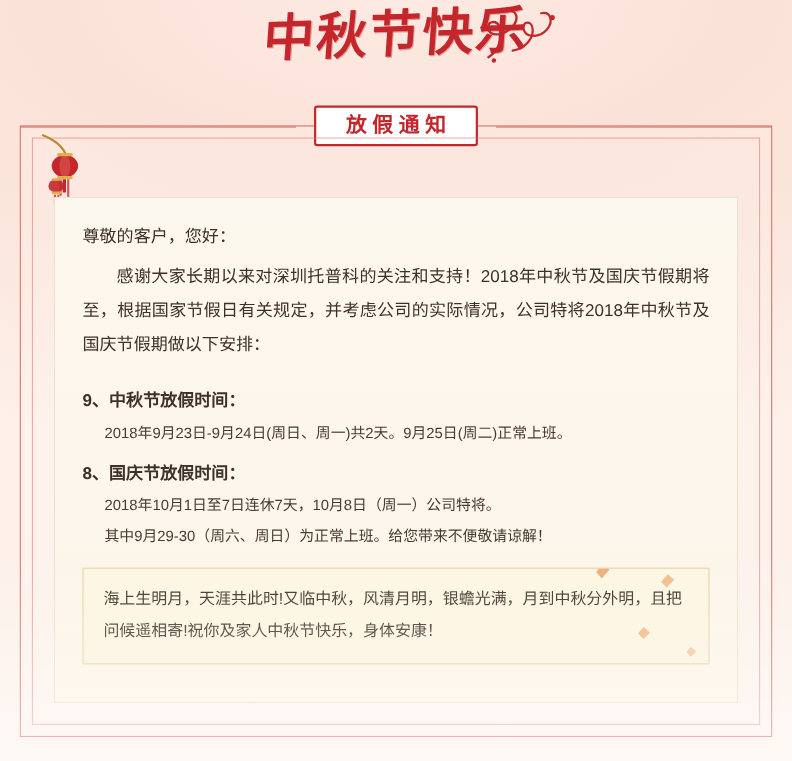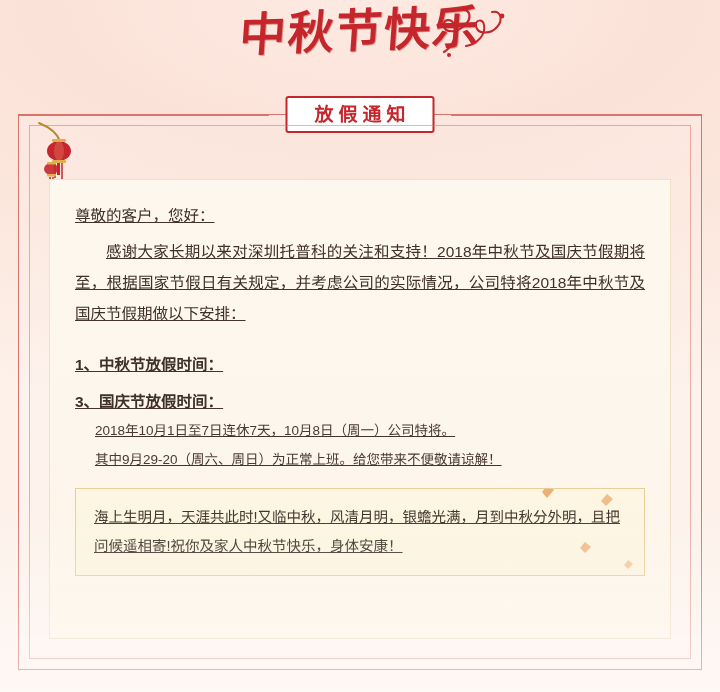--- a/index.html
+++ b/index.html
@@ -127,21 +127,20 @@
     position: absolute;
     left: 30px;
     top: 64px;
     right: 30px;
     bottom: 30px;
     background: linear-gradient(180deg, #fdf8ef 0%, #fdf6ec 60%, #fdf4e7 100%);
     box-shadow: 0 0 0 1px rgba(238,222,196,0.9) inset;
     padding: 22px 26px 16px 26px;
     box-sizing: border-box;
     color: #44342c;
-    text-decoration: underline;
   }
 
   .greeting {
     font-size: 15.5px;
     color: #3f3028;
     margin: 0 0 6px 0;
     line-height: 1.9;
   }
   .para {
     font-size: 15.5px;
@@ -235,27 +234,28 @@
       </svg>
     </div>
 
     <div class="card">
 
       <p class="greeting">尊敬的客户，您好：</p>
 
       <p class="para">感谢大家长期以来对深圳托普科的关注和支持！2018年中秋节及国庆节假期将至，根据国家节假日有关规定，并考虑公司的实际情况，公司特将2018年中秋节及国庆节假期做以下安排：</p>
 
       <div class="item">
-        <p class="item-title">1、中秋节放假时间：</p>
+        <p class="item-title">9、中秋节放假时间：</p>
+        <p class="item-body">2018年9月23日-9月24日(周日、周一)共2天。9月25日(周二)正常上班。</p>
       </div>
 
       <div class="item">
-        <p class="item-title">3、国庆节放假时间：</p>
+        <p class="item-title">8、国庆节放假时间：</p>
         <p class="item-body">2018年10月1日至7日连休7天，10月8日（周一）公司特将。</p>
-        <p class="item-body">其中9月29-20（周六、周日）为正常上班。给您带来不便敬请谅解！</p>
+        <p class="item-body">其中9月29-30（周六、周日）为正常上班。给您带来不便敬请谅解！</p>
       </div>
 
       <div class="poem">
         <p>海上生明月，天涯共此时!又临中秋，风清月明，银蟾光满，月到中秋分外明，且把问候遥相寄!祝你及家人中秋节快乐，身体安康！</p>
 
         <svg class="fleck" style="right:88px; top:-6px;" width="16" height="16" viewBox="0 0 16 16">
           <path d="M2 9 L8 1 L14 7 L7 15 Z" fill="#e8934e" opacity="0.85"></path>
         </svg>
         <svg class="fleck" style="right:30px; top:4px;" width="14" height="14" viewBox="0 0 14 14">
           <path d="M1 8 L7 1 L13 6 L6 13 Z" fill="#eba25f" opacity="0.8"></path>

